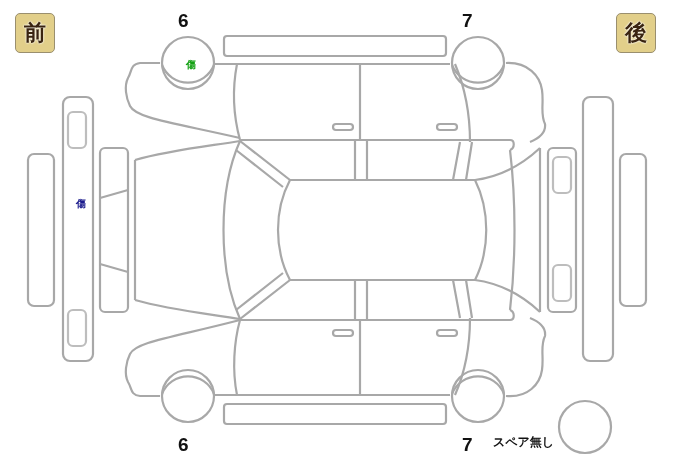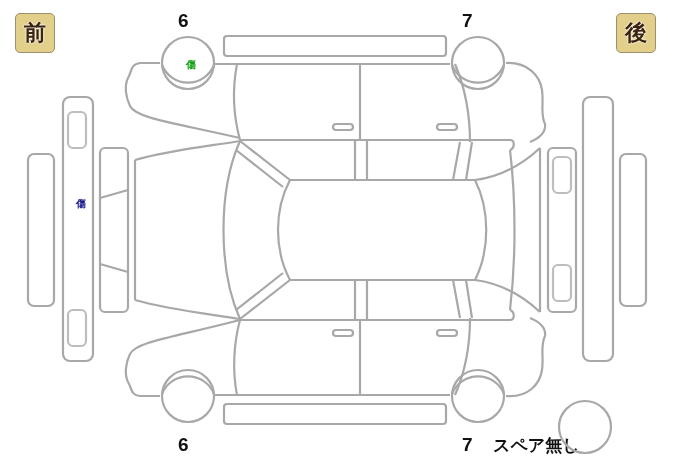--- a/index.html
+++ b/index.html
@@ -1,20 +1,20 @@
 <!DOCTYPE html>
 <html><head>
 <meta charset="utf-8">
 <style>
   html, body { margin:0; padding:0; background:#ffffff; }
   body { width:678px; height:458px; position:relative; overflow:hidden; font-family:"DejaVu Sans", sans-serif; }
   .badge { position:absolute; width:40px; height:40px; border-radius:5px; background:#e2cf8a; border:1px solid #9a8f6e; box-sizing:border-box; display:flex; align-items:center; justify-content:center; font-size:22px; font-weight:bold; color:#3a2410; text-shadow:0 0 2px #fff,0 0 2px #fff; }
   .num { position:absolute; font-family:"Liberation Sans", sans-serif; font-weight:bold; font-size:19px; color:#111; }
   .mark { position:absolute; font-size:10px; font-weight:bold; }
-  .spare { position:absolute; font-size:17px; font-weight:bold; color:#111; font-family:"DejaVu Sans", sans-serif; }
+  .spare { position:absolute; font-size:12px; font-weight:bold; color:#111; font-family:"DejaVu Sans", sans-serif; }
   svg.car { position:absolute; left:0; top:0; }
   svg.car * { fill:none; stroke:#a8a8a8; stroke-width:2.2; }
   svg.car .in { stroke:#bdbdbd; }
 </style>
 </head>
 <body>
 
 <div class="badge" style="left:15px;top:13px;">前</div>
 <div class="badge" style="left:616px;top:13px;">後</div>
 

